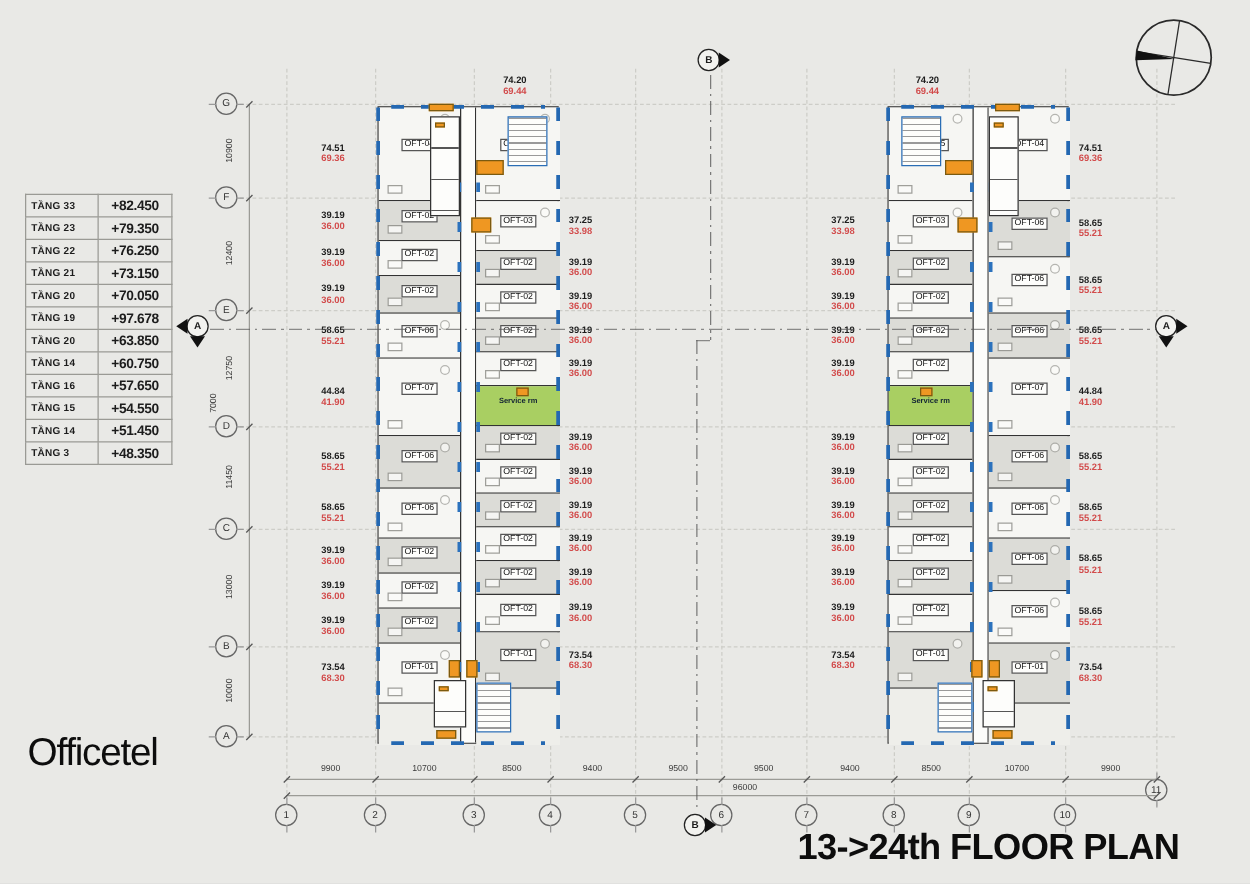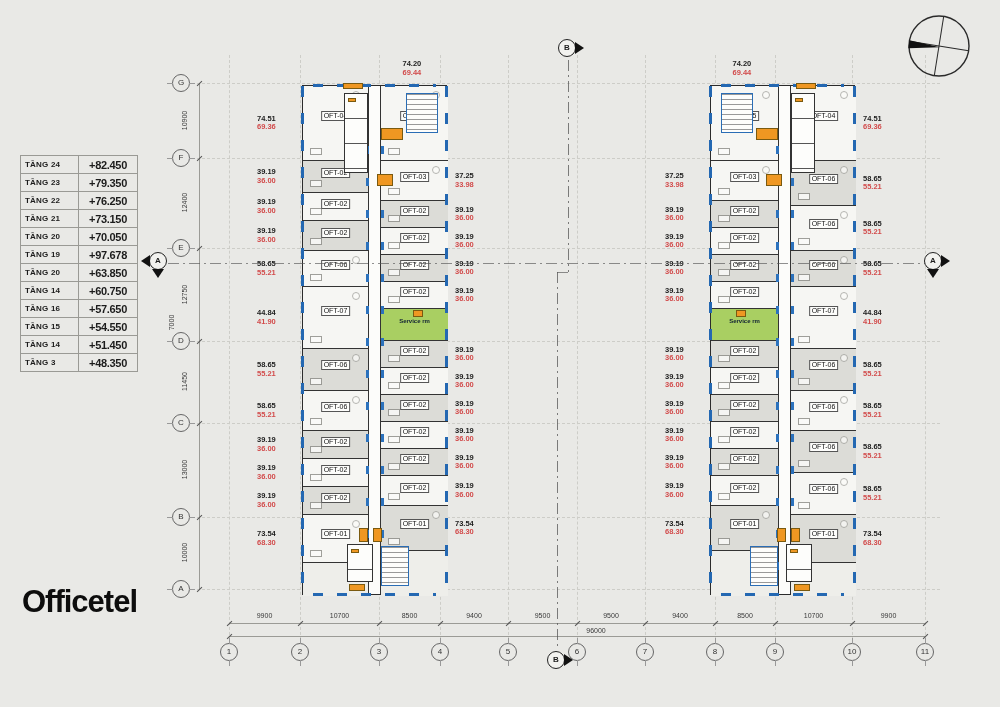--- a/index.html
+++ b/index.html
@@ -70,21 +70,21 @@
   .rooms { background:#fdfdfb; border:1px solid #333;
     background-image:repeating-linear-gradient(180deg,transparent 0 24px,#555 24px 25px); }
   .chip { position:absolute; width:8px; height:4px; background:#ef9722; border:0.5px solid #7a5a10; }
   
   #floor-table { position:absolute; left:20px; top:155px; width:118px; border-collapse:collapse; z-index:15; }
   #floor-table td { border:1px solid #9a9a95; height:18px; padding:0 4px; }
   #floor-table td.fl { font-size:8px; font-weight:bold; width:58px; letter-spacing:0.2px; }
   #floor-table td.el { font-size:11px; font-weight:bold; text-align:center; letter-spacing:-0.3px; }
   
   #legend { position:absolute; left:22px; top:584px; z-index:15; }
-  #legend-title { font-size:31px; font-weight:bold; letter-spacing:-1px; color:#0d0d0d; }
+  #legend-title { font-size:31px; font-weight:normal; letter-spacing:-1px; color:#0d0d0d; }
   .stat-row { display:flex; font-weight:bold; font-size:13.5px; margin-top:6px; letter-spacing:-0.3px; }
   .stat-label { width:52px; } .stat-value { width:84px; } .stat-pct { width:50px; font-weight:normal; }
   
   #plan-title { position:absolute; left:638px; top:662px; font-size:29px; font-weight:bold;
     letter-spacing:-0.5px; color:#0d0d0d; z-index:15; white-space:nowrap; }
   #compass { position:absolute; left:903px; top:10px; z-index:15; }
 </style>
 </head>
 <body>
 
@@ -118,21 +118,21 @@
       <div class="bubble colb" style="left: 568px; top: 643px;">6</div>
       <div class="gl-v" style="left: 645px; top: 55px; height: 590px;"></div>
       <div class="bubble colb" style="left: 636px; top: 643px;">7</div>
       <div class="gl-v" style="left: 715px; top: 55px; height: 590px;"></div>
       <div class="bubble colb" style="left: 706px; top: 643px;">8</div>
       <div class="gl-v" style="left: 775px; top: 55px; height: 590px;"></div>
       <div class="bubble colb" style="left: 766px; top: 643px;">9</div>
       <div class="gl-v" style="left: 852px; top: 55px; height: 590px;"></div>
       <div class="bubble colb" style="left: 843px; top: 643px;">10</div>
       <div class="gl-v" style="left: 925px; top: 55px; height: 590px;"></div>
-      <div class="bubble colb" style="left: 916px; top: 643px;">11</div>
+      <div class="bubble colb" style="left: 916px; top: 623px;">11</div>
     </div>
   <div id="dim-layer">
       <div class="dimline-v" style="left: 199px; top: 83px; height: 506px;"></div>
       <div class="tick" style="left: 196px; top: 83px;"></div>
       <div class="tick" style="left: 196px; top: 158px;"></div>
       <div class="tick" style="left: 196px; top: 248px;"></div>
       <div class="tick" style="left: 196px; top: 341px;"></div>
       <div class="tick" style="left: 196px; top: 423px;"></div>
       <div class="tick" style="left: 196px; top: 517px;"></div>
       <div class="tick" style="left: 196px; top: 589px;"></div>
@@ -657,21 +657,21 @@
       <div class="tri" style="left: 141px; top: 255px; border-top: 6px solid transparent; border-bottom: 6px solid transparent; border-right: 9px solid rgb(17, 17, 17);"></div>
       <div class="tri" style="left: 152px; top: 269px; border-left: 6px solid transparent; border-right: 6px solid transparent; border-top: 9px solid rgb(17, 17, 17);"></div>
       <div class="secmark" style="left: 924px; top: 252px;">A</div>
       <div class="tri" style="left: 941px; top: 255px; border-top: 6px solid transparent; border-bottom: 6px solid transparent; border-left: 9px solid rgb(17, 17, 17);"></div>
       <div class="tri" style="left: 927px; top: 269px; border-left: 6px solid transparent; border-right: 6px solid transparent; border-top: 9px solid rgb(17, 17, 17);"></div>
     </div>
 
   <table id="floor-table">
       <tbody>
         <tr>
-          <td class="fl">TẦNG 24</td>
+          <td class="fl">TẦNG 33</td>
           <td class="el">+82.450</td>
         </tr>
         <tr>
           <td class="fl">TẦNG 23</td>
           <td class="el">+79.350</td>
         </tr>
         <tr>
           <td class="fl">TẦNG 22</td>
           <td class="el">+76.250</td>
         </tr>
@@ -711,20 +711,21 @@
           <td class="fl">TẦNG 3</td>
           <td class="el">+48.350</td>
         </tr>
       </tbody>
     </table>
 
   <div id="legend">
     <div id="legend-title">Officetel</div>
   </div>
 
+  <div id="plan-title">13-&gt;24th FLOOR PLAN</div>
 
   <svg id="compass" width="72" height="72" viewBox="-36 -36 72 72">
     <circle r="30" fill="none" stroke="#2a2a2a" stroke-width="1.4"></circle>
     <g transform="rotate(9)" stroke="#2a2a2a" stroke-width="1">
       <line x1="-30" y1="0" x2="30" y2="0"></line>
       <line x1="0" y1="-30" x2="0" y2="30"></line>
       <polygon points="1,1 -30,7 -30,-1" fill="#111" stroke="none"></polygon>
     </g>
   </svg>
 </div>

